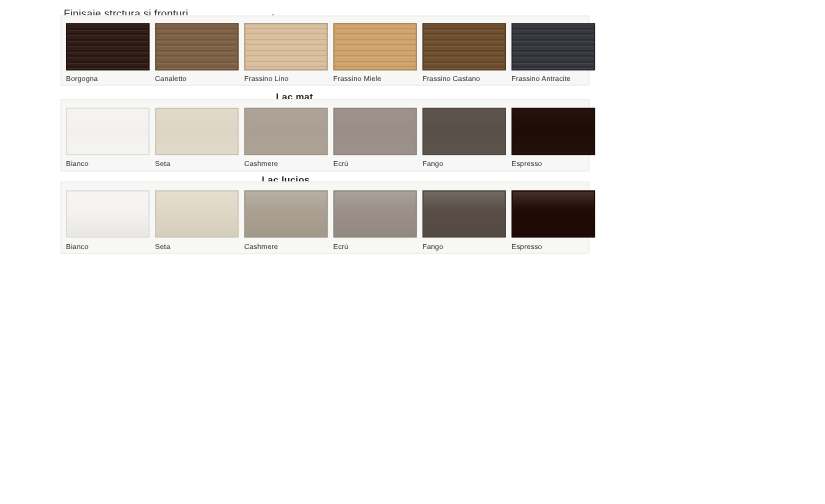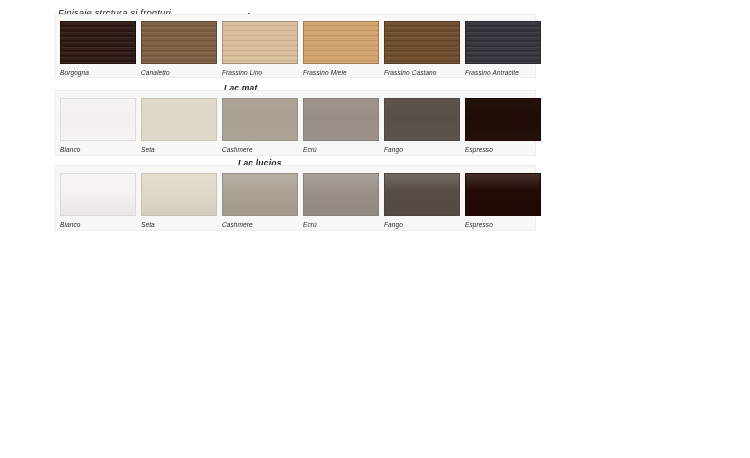--- a/index.html
+++ b/index.html
@@ -11,21 +11,20 @@
     height: 458px;
     background: #ffffff;
     font-family: "Liberation Sans", sans-serif;
     overflow: hidden;
   }
 
   #sheet {
     position: relative;
     width: 750px;
     height: 458px;
-    font-style: italic;
   }
 
   
   .page-title {
     position: absolute;
     left: 58px;
     top: 7px;
     font-size: 9.5px;
     color: #1c1c1c;
     letter-spacing: 0.15px;
@@ -35,21 +34,21 @@
   
   .section-header {
     position: absolute;
     font-size: 8.5px;
     font-weight: bold;
     color: #1c1c1c;
     white-space: nowrap;
     letter-spacing: 0.2px;
   }
   .hdr-lemn      { left: 247px; top: 11px; }
-  .hdr-lacmat    { left: 224px; top: 83px; }
+  .hdr-lacmat    { left: 251px; top: 83px; }
   .hdr-laclucios { left: 238px; top: 158px; }
 
   
   .panel {
     position: absolute;
     background: #f7f7f5;
     border: 1px solid #eeeeec;
   }
   .panel-1 { left: 55px; top: 14px;  width: 479px; height: 62px; }
   .panel-2 { left: 55px; top: 90px;  width: 479px; height: 64px; }

